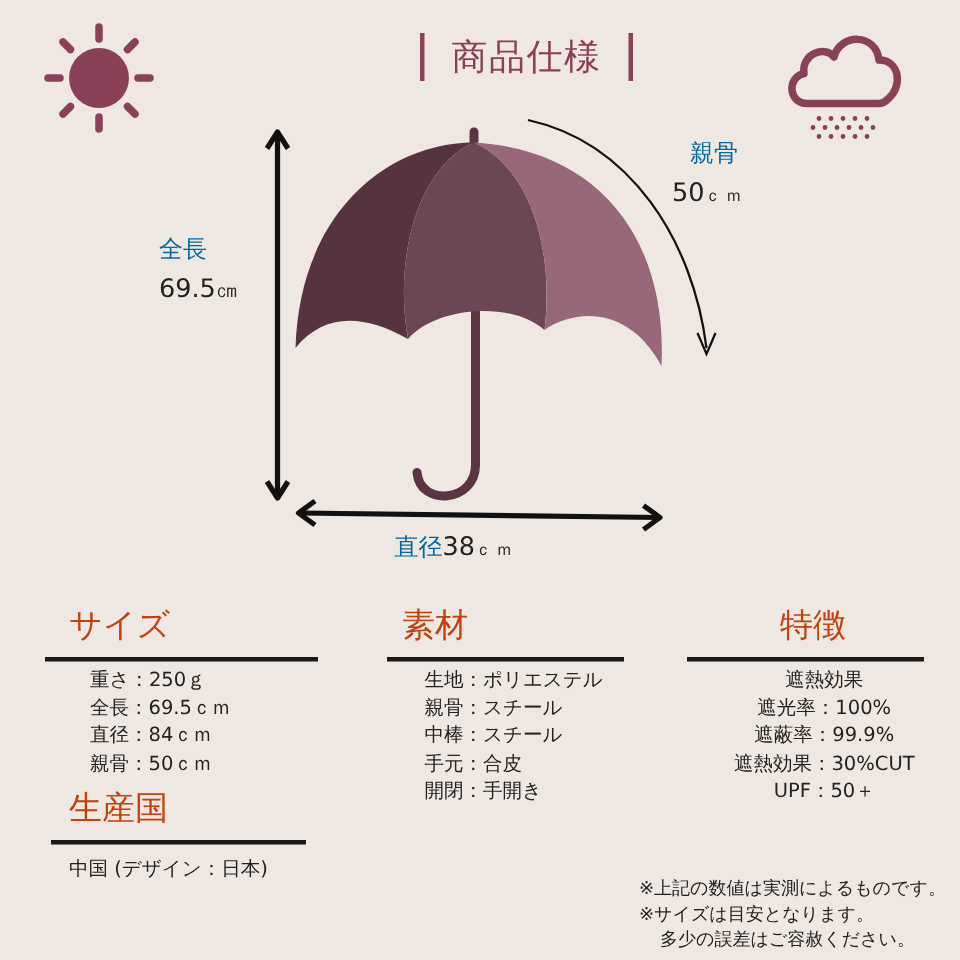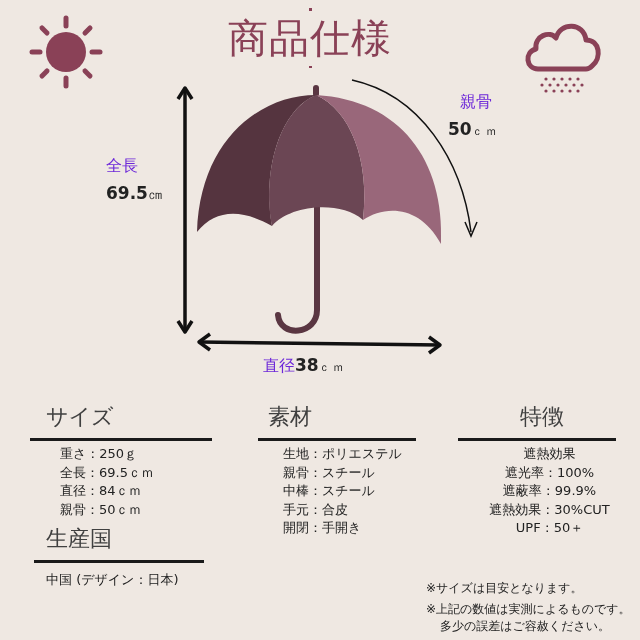--- a/index.html
+++ b/index.html
@@ -1,23 +1,23 @@
 <!DOCTYPE html>
 <html><head>
 <meta charset="utf-8">
 <style>
   html,body{margin:0;padding:0;}
   body{width:640px;height:640px;background:#efe8e2;position:relative;overflow:hidden;font-family:"DejaVu Sans","Liberation Sans",sans-serif;color:#222;}
   .abs{position:absolute;}
-  .title{left:180px;top:8px;width:260px;height:60px;display:flex;align-items:center;justify-content:center;color:#8a4157;font-size:40px;letter-spacing:1px;flex-direction:column;}
+  .title{left:180px;top:8px;width:260px;height:60px;display:flex;align-items:center;justify-content:flex-end;color:#8a4157;font-size:24px;letter-spacing:1px;}
   .title .bar{display:inline-block;width:3px;height:32px;background:#8a4157;margin:0 18px;}
-  .lbl{font-size:16px;color:#6d28d9;}
-  .num{font-weight:bold;font-size:17px;}
+  .lbl{font-size:16px;color:#0369a1;}
+  .num{font-weight:normal;font-size:17px;}
   .unit{font-size:11px;letter-spacing:3px;}
-  .sec-h{font-size:22px;color:#404040;}
+  .sec-h{font-size:22px;color:#c2410c;}
   .rule{height:3px;background:#1a1a1a;}
   .list{font-size:13px;line-height:18.5px;color:#222;}
   .note{font-size:12px;line-height:17px;color:#222;}
 </style>
 </head>
 <body>
 
 <div class="abs" style="left:28px;top:14px;width:76px;height:76px;">
   <svg width="76" height="76" viewBox="0 0 76 76">
     <g stroke="#8a4157" stroke-width="5" stroke-linecap="round">
@@ -143,16 +143,16 @@
   </div>
 </div>
 
 <div class="abs" style="left:34px;top:524px;width:170px;">
   <div class="sec-h" style="padding-left:12px;">生産国</div>
   <div class="rule" style="margin-top:6px;"></div>
   <div class="list" style="padding-left:12px;margin-top:8px;">中国 (デザイン：日本)</div>
 </div>
 
 <div class="abs note" style="left:426px;top:580px;width:214px;">
+  <div style="margin-top:4px;">※上記の数値は実測によるものです。</div>
   <div>※サイズは目安となります。</div>
-  <div style="margin-top:4px;">※上記の数値は実測によるものです。</div>
   <div style="padding-left:14px;">多少の誤差はご容赦ください。</div>
 </div>
 
 </body></html>

